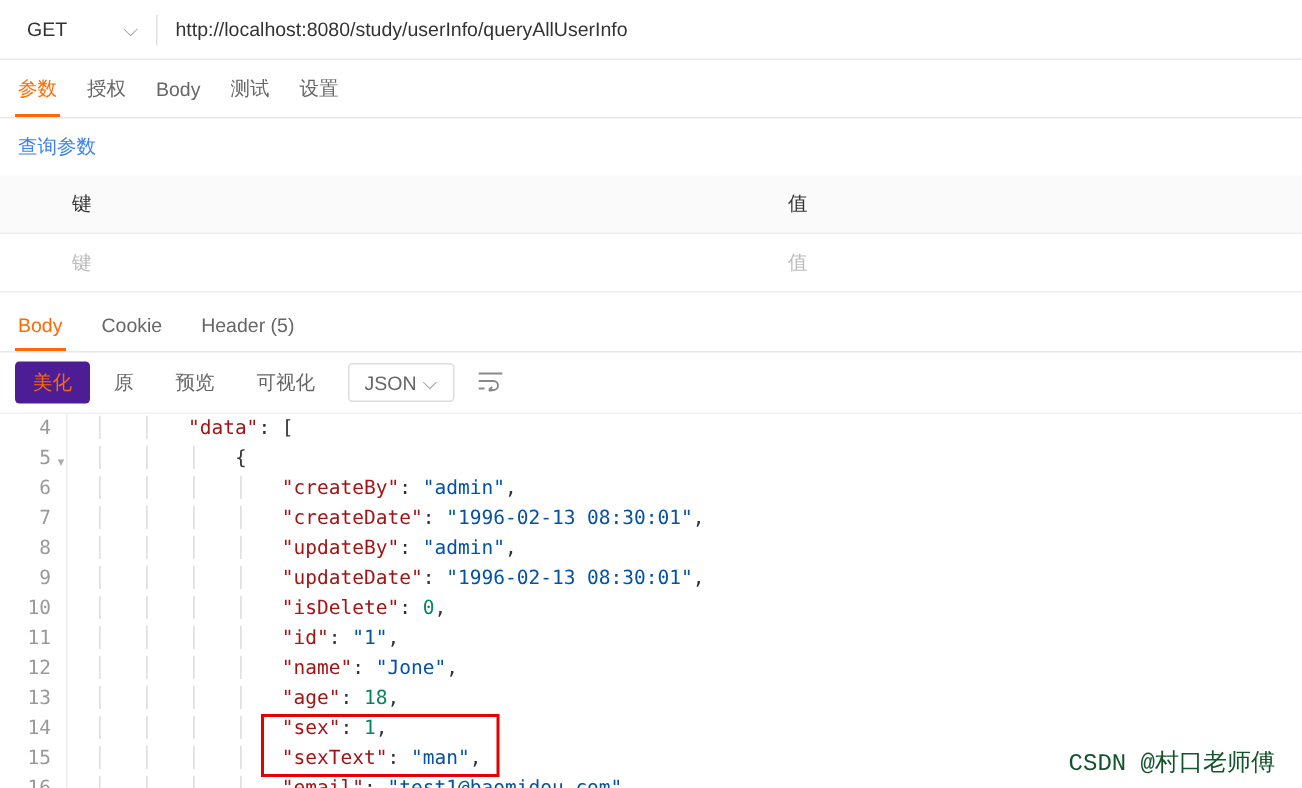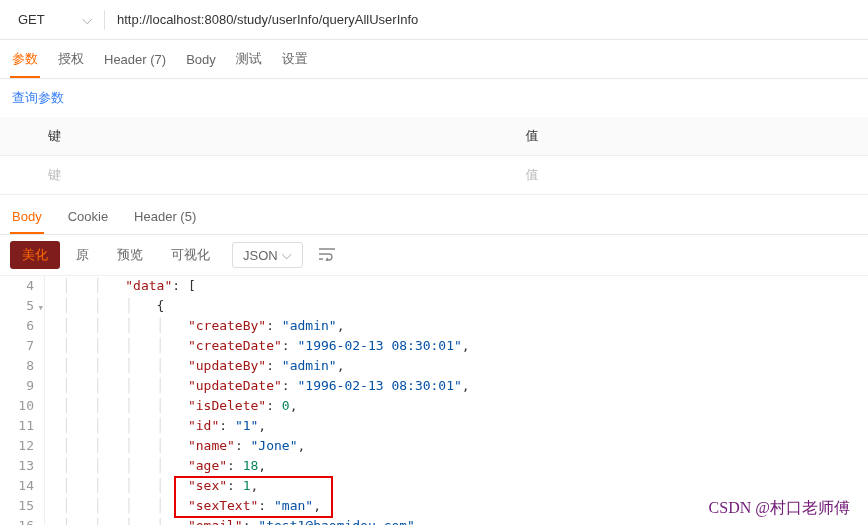--- a/index.html
+++ b/index.html
@@ -20,55 +20,54 @@
     
     .params-table { width: 100%; border-collapse: collapse; }
     .params-table th { text-align: left; padding: 10px 16px 10px 48px; font-weight: normal; color: #333; border-bottom: 1px solid #eee; background: #fafafa; }
     .params-table td { padding: 10px 16px 10px 48px; color: #bbb; border-bottom: 1px solid #eee; }
     .params-table .col1 { width: 55%; }
     
     .response-tabs { display: flex; align-items: center; padding: 0 10px; gap: 22px; border-bottom: 1px solid #e8e8e8; margin-top: 4px; }
     
     .toolbar { display: flex; align-items: center; padding: 6px 10px; gap: 4px; border-bottom: 1px solid #f0f0f0; }
     .tool-btn { padding: 5px 12px; border: none; background: transparent; cursor: pointer; color: #666; font-size: 13px; border-radius: 3px; }
-    .tool-btn.active { background: #7f1d1d; color: #ff6a00; }
+    .tool-btn.active { background: #4c1d95; color: #ff6a00; }
     .tool-btn.dropdown { display: flex; align-items: center; gap: 4px; border: 1px solid #ddd; padding: 4px 10px; margin-left: 6px; }
     .tool-icon { padding: 5px 8px; color: #888; cursor: pointer; margin-left: 4px; }
     
     .code-area { display: flex; font-family: Consolas, Monaco, monospace; font-size: 13px; line-height: 20px; }
     .gutter { width: 44px; text-align: right; padding-right: 10px; color: #999; user-select: none; position: relative; }
     .gutter-line { height: 20px; position: relative; }
     .fold-mark { position: absolute; right: -10px; top: 2px; color: #aaa; font-size: 11px; }
     .code-lines { flex: 1; position: relative; border-left: 1px solid #eee; padding-left: 2px; }
     .cline { height: 20px; white-space: pre; }
     .c-key { color: #a31515; }
     .c-str { color: #0451a5; }
     .c-num { color: #098658; }
     .c-punc { color: #333; }
     .indent-guide { color: #ddd; }
     
     .red-box { position: absolute; border: 2px solid #e60000; pointer-events: none; }
-    .watermark { position: fixed; right: 18px; bottom: 6px; color: #701a75; font-size: 16px; font-family: Liberation Serif, serif; pointer-events: none; }
+    .watermark { position: fixed; right: 18px; bottom: 6px; color: #14532d; font-size: 16px; font-family: Liberation Mono, monospace; pointer-events: none; }
   </style>
 </head>
 <body>
 
 <div class="request-bar">
   <div class="method-select">
     <span>GET</span>
     <span class="chevron">⌵</span>
   </div>
   <div class="divider-v"></div>
   <input class="url-input" value="http://localhost:8080/study/userInfo/queryAllUserInfo" style="">
 </div>
 
 <div class="tabs-row">
   <div class="tab active">参数</div>
   <div class="tab">授权</div>
-  <div class="tab">Header (7)</div>
   <div class="tab">Body</div>
   <div class="tab">测试</div>
   <div class="tab">设置</div>
 </div>
 
 <div class="section-label">查询参数</div>
 <table class="params-table">
   <thead>
     <tr>
       <th class="col1">键</th>

